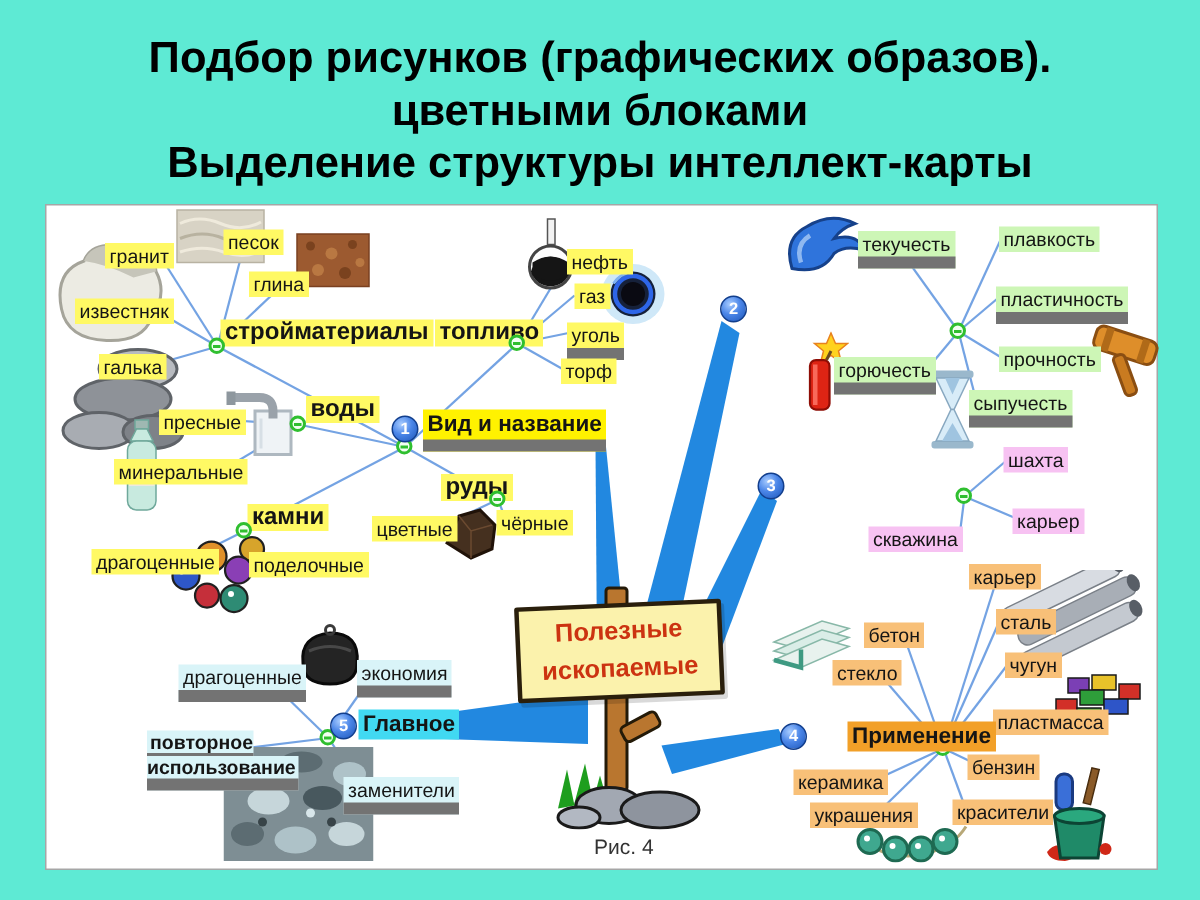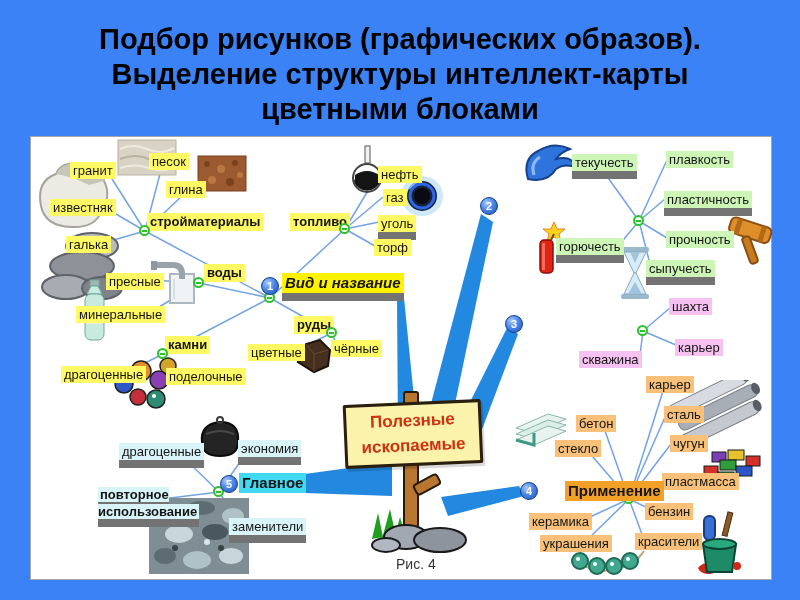--- a/index.html
+++ b/index.html
@@ -1,28 +1,28 @@
 <!DOCTYPE html>
 <html><head>
 <meta charset="utf-8">
 <style>
   html,body{margin:0;padding:0;background:#fff;}
-  .slide{position:relative;width:800px;height:600px;background:#3b82f6;overflow:hidden;
+  .slide{position:relative;width:800px;height:600px;background:#5eead4;overflow:hidden;
          font-family:"Liberation Sans",sans-serif;}
   .title{position:absolute;left:0;top:22px;width:800px;text-align:center;z-index:2;
          font-weight:bold;font-size:29px;line-height:35px;color:#000;}
   .frame{position:absolute;left:30px;top:136px;width:740px;height:442px;
          border:1px solid #A6A6A6;z-index:0;background:#fff;}
   .wires{position:absolute;left:0;top:0;z-index:1;pointer-events:none;}
   .img{position:absolute;z-index:3;}
   .lbl{position:absolute;z-index:4;font-size:13px;line-height:17px;color:#151515;
        padding:0 3px;white-space:nowrap;}
-  .cat{font-weight:bold;font-size:13px;line-height:18px;}
+  .cat{font-weight:bold;font-size:16px;line-height:18px;}
   .main{font-weight:bold;font-size:15px;line-height:20px;z-index:5;}
-  .y{background:#FFF964;} .ym{background:#FFF200;font-style:italic;}
+  .y{background:#FFF964;} .ym{background:#FFF200;}
   .g{background:#CDF6B6;} .gm{background:#2FD42F;}
   .p{background:#F7C2F2;} .pm{background:#EA1FD0;}
   .o{background:#F8C078;} .om{background:#F2A028;margin-left:24px;}
   .c{background:#D9F4F8;} .cm{background:#41D9F2;}
   .ul{border-bottom:8px solid #737373;}
   .povt{white-space:normal;width:102px;padding:0;}
   .inl{padding:0 2px;font-weight:bold;}
   .hub{position:absolute;z-index:5;width:11px;height:11px;box-sizing:border-box;
        border:2px solid #2FBF2F;background:#F2FFF2;border-radius:50%;}
   .hub::after{content:"";position:absolute;left:1px;right:1px;top:50%;margin-top:-1px;
@@ -42,22 +42,22 @@
   .board-line:first-child{margin-top:3px;}
   .caption{position:absolute;left:396px;top:556px;z-index:4;font-size:14px;color:#333;}
 </style>
 </head>
 <body>
 
 <div class="slide">
 
   <div class="title">
     <div>Подбор рисунков (графических образов).</div>
+    <div>цветными блоками</div>
     <div>Выделение структуры интеллект-карты</div>
-    <div>цветными блоками</div>
   </div>
 
   <div class="frame"></div>
 
   <svg class="wires" width="800" height="600">
     <g stroke="#74A3E3" stroke-width="1.5">
       <line x1="270" y1="298" x2="145" y2="231"></line>
         <line x1="270" y1="298" x2="345" y2="229"></line>
       <line x1="270" y1="298" x2="199" y2="283"></line>
         <line x1="270" y1="298" x2="163" y2="354"></line>

